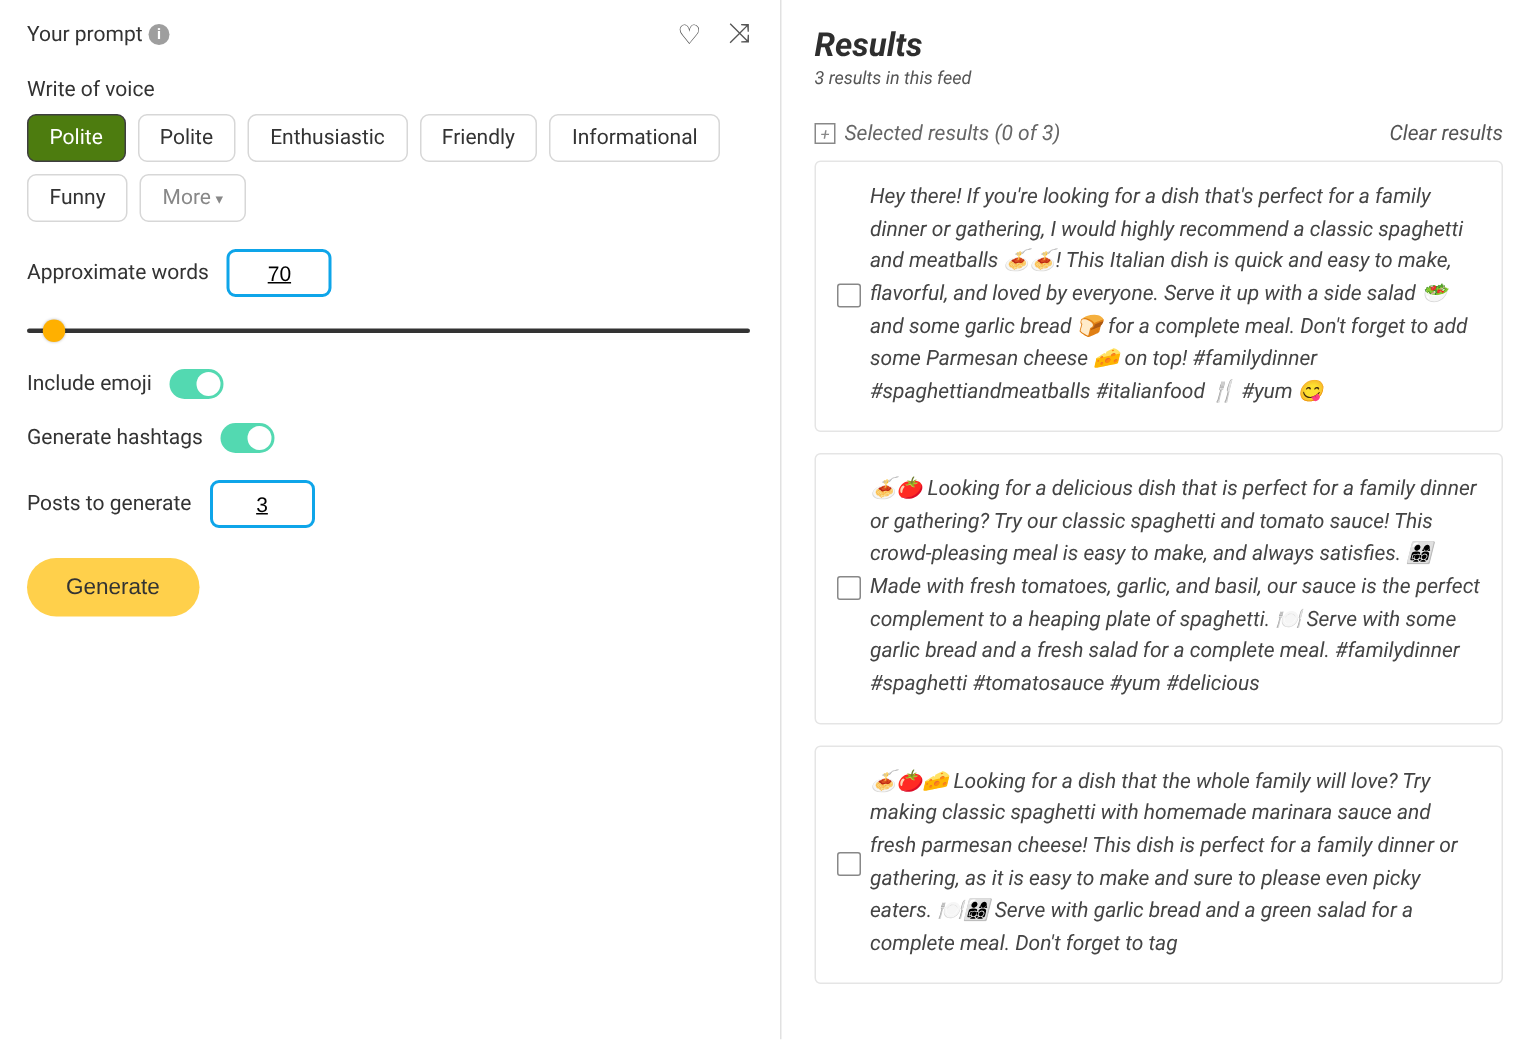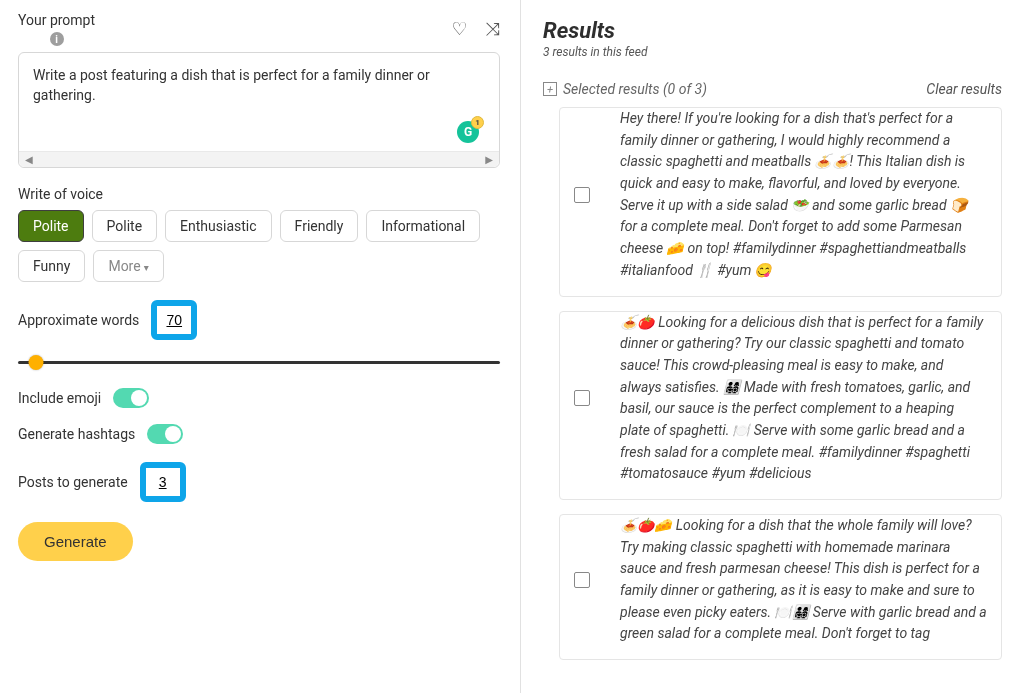--- a/index.html
+++ b/index.html
@@ -3,63 +3,63 @@
   <meta charset="utf-8">
   <style>
     * { box-sizing: border-box; margin: 0; padding: 0; }
     body { font-family: -apple-system, BlinkMacSystemFont, "Segoe UI", Roboto, Arial, sans-serif; font-size: 14px; color: #333; background: #fff; }
     .container { display: flex; width: 1024px; height: 693px; }
     .left-panel { width: 520px; padding: 12px 20px 12px 18px; }
     .divider-col { width: 1px; background: #e1e1e1; }
     .right-panel { flex: 1; padding: 18px 22px 12px 22px; font-style: italic; }
 
     .prompt-row { display: flex; align-items: center; justify-content: space-between; margin-bottom: 6px; }
-    .prompt-label { display: flex; align-items: center; gap: 4px; color: #333; font-size: 14px; flex-direction: column; }
+    .prompt-label { display: flex; align-items: center; gap: 4px; color: #333; font-size: 14px; }
     .info-icon { display: inline-flex; width: 14px; height: 14px; border-radius: 50%; background:#9e9e9e; color:#fff; align-items:center; justify-content:center; font-size:10px; font-weight:bold;}
     .prompt-icons { display: flex; gap: 18px; color:#555; font-size: 18px; }
     .prompt-icons span { cursor:pointer; }
 
     .prompt-box { border:1px solid #d7d7d7; border-radius:6px; height:116px; display:flex; flex-direction:column; }
     .prompt-text-wrap { flex:1; position:relative; }
     .prompt-text { padding:12px 14px; color:#333; line-height:1.45; font-size:14px; }
     .gram-badge { position:absolute; right:20px; bottom:8px; }
     .gram-circle { width:22px; height:22px; border-radius:50%; background:#15c39a; display:flex; align-items:center; justify-content:center; color:#fff; font-weight:bold; font-size:12px; position:relative;}
     .gram-dot { position:absolute; top:-5px; right:-5px; width:13px; height:13px; border-radius:50%; background:#ffd04b; border:1px solid #e0b93c; font-size:8px; color:#444; display:flex; align-items:center; justify-content:center; font-weight:bold;}
     .prompt-scroll { height:16px; background:#f3f3f3; display:flex; align-items:center; justify-content:space-between; padding:0 6px; font-size:10px; color:#888; border-top:1px solid #e9e9e9; border-bottom-left-radius:6px; border-bottom-right-radius:6px;}
 
     .section-label { margin-top:18px; margin-bottom:8px; color:#333; font-size:14px;}
     .tone-row { display:flex; flex-wrap:wrap; gap:8px; }
     .chip { border:1px solid #d7d7d7; border-radius:6px; padding:7px 14px; font-size:14px; color:#333; cursor:pointer; background:#fff; }
     .chip.active { background:#4d7c0f; color:#fff; border-color:#3e3e3e; }
     .chip.more { color:#888; }
     .chip .caret { font-size:10px; margin-left:3px;}
 
     .row-inline { display:flex; align-items:center; gap:12px; margin-top:18px; }
-    .num-input { width:46px; border:6px solid #0ea5e9; border-radius:6px; padding:6px 8px; font-size:14px; text-align:center;text-decoration:underline;}
+    .num-input { width:70px; border:2px solid #0ea5e9; border-radius:6px; padding:6px 8px; font-size:14px; text-align:center;text-decoration:underline;}
 
     .slider-wrap { margin-top:14px; position:relative; height:18px; }
     .slider-track { position:absolute; top:7px; left:0; right:0; height:3px; background:#333; border-radius:2px;}
     .slider-thumb { position:absolute; top:1px; left:18px; width:15px; height:15px; background:#ffb000; border-radius:50%; box-shadow:0 0 2px rgba(0,0,0,0.3); transform:translateX(-50%); cursor:pointer;}
 
     .toggle-row { display:flex; align-items:center; gap:12px; margin-top:16px; }
     .toggle { width:36px; height:20px; border-radius:10px; position:relative; cursor:pointer; }
     .toggle.on { background:#53d9b1; }
     .toggle.on .knob { left:18px; }
     .knob { position:absolute; top:2px; left:2px; width:16px; height:16px; background:#fff; border-radius:50%; transition:left .15s; }
 
     .generate-btn { margin-top:20px; background:#ffd04b; border:none; border-radius:22px; padding:11px 26px; font-size:15px; color:#333; cursor:pointer; }
 
     .results-title { font-size:22px; font-weight:700; color:#2e2e2e; margin-bottom:2px; }
     .results-sub { font-size:12px; color:#555; margin-bottom:22px; }
     .selected-row { display:flex; justify-content:space-between; align-items:center; color:#666; font-size:14px; margin-bottom:10px; }
     .sel-left { display:flex; align-items:center; gap:6px; cursor:pointer; }
     .plus-box { width:14px; height:14px; border:1.5px solid #888; display:inline-flex; align-items:center; justify-content:center; font-size:11px; color:#888; line-height:1; }
     .clear-link { color:#555; cursor:pointer; }
 
-    .result-card { border:1px solid #e5e5e5; border-radius:4px; padding:0 14px 14px 14px; display:flex; gap:30px; margin-bottom:14px;margin-left:16px; }
+    .result-card { border:1px solid #e5e5e5; border-radius:4px; padding:13px 14px 14px 14px; display:flex; gap:6px; margin-bottom:14px; }
     .result-check { display:flex; align-items:center; }
     .checkbox { width:16px; height:16px; border:1.5px solid #888; border-radius:2px; cursor:pointer; }
     .result-text { flex:1; color:#444; font-size:14px; line-height:1.55; }
   </style>
 </head>
 <body>
 
 <div class="container">
   <div class="left-panel">
 
@@ -67,32 +67,20 @@
       <div class="prompt-label">
         <span>Your prompt</span>
         <span class="info-icon">i</span>
       </div>
       <div class="prompt-icons">
         <span>♡</span>
         <span>⤨</span>
       </div>
     </div>
 
-    <div class="prompt-box">
-      <div class="prompt-text-wrap">
-        <div class="prompt-text">Write a post featuring a dish that is perfect for a family dinner or gathering.</div>
-        <div class="gram-badge">
-          <div class="gram-circle">G<div class="gram-dot">1</div></div>
-        </div>
-      </div>
-      <div class="prompt-scroll">
-        <span>◀</span>
-        <span>▶</span>
-      </div>
-    </div>
 
     <div class="section-label">Write of voice</div>
     <div class="tone-row" id="tone-row">
         <div class="chip active">Polite</div>
         <div class="chip">Polite</div>
         <div class="chip">Enthusiastic</div>
         <div class="chip">Friendly</div>
         <div class="chip">Informational</div>
         <div class="chip">Funny</div>
         <div class="chip more">More<span class="caret">▾</span></div>

